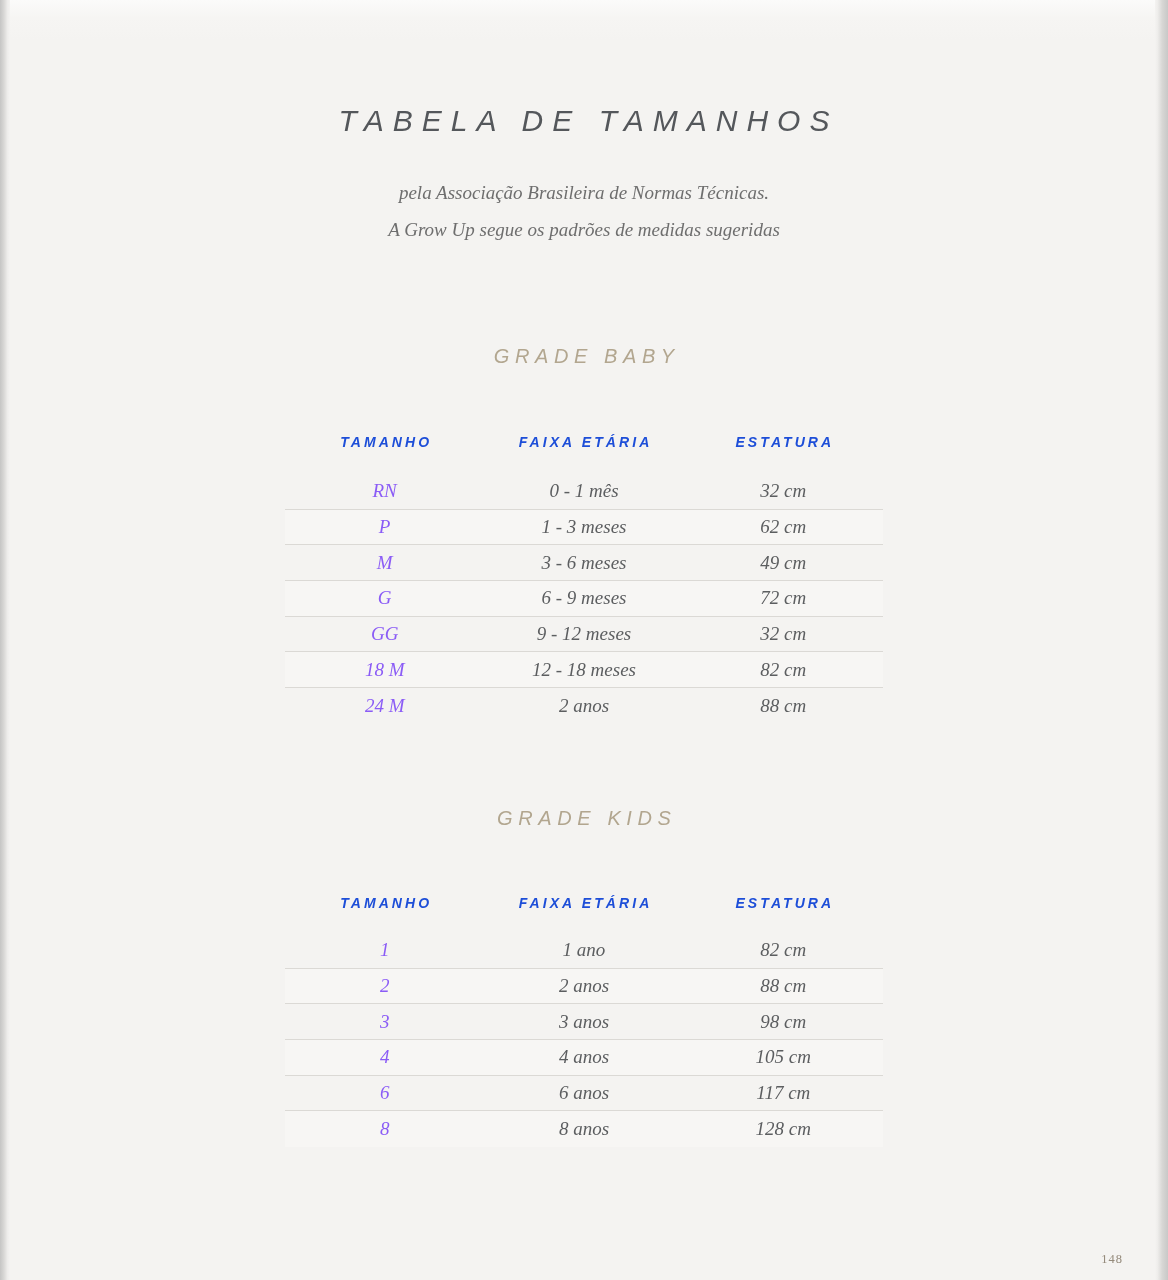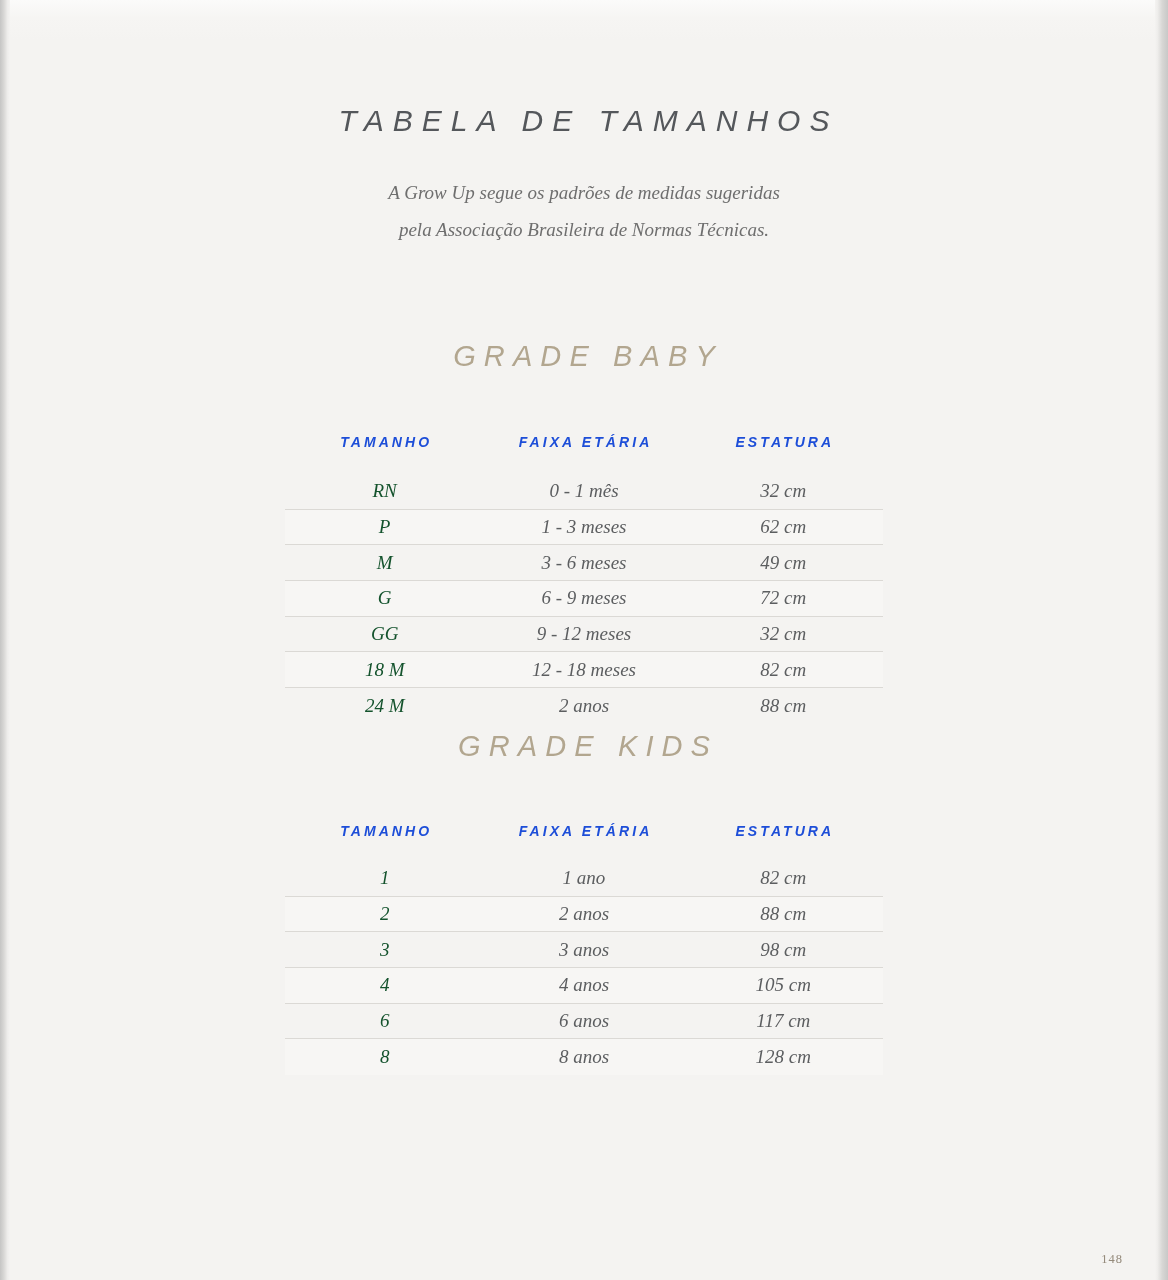--- a/index.html
+++ b/index.html
@@ -33,26 +33,26 @@
   }
   .subtitle{
     margin:34px 0 0 0;text-align:center;
     font-family:"Liberation Serif", serif;
     font-size:19px;line-height:37px;color:#6e6e6e;
   }
   .subtitle span{display:block;}
 
   .grade-heading{
     margin:0;text-align:center;
-    font-size:29px;font-weight:400;line-height:44px;
+    font-size:20px;font-weight:400;line-height:44px;
     letter-spacing:.28em;text-indent:.28em;
     color:#b2a68f;
   }
   .section-baby .grade-heading{margin-top:86px;}
-  .section-kids .grade-heading{}
+  .section-kids .grade-heading{margin-top:72px;}
 
   .thead{
     width:598px;margin:54px auto 0;
     display:grid;grid-template-columns:1fr 1fr 1fr;
   }
   .section-kids .thead{margin-top:53px;}
   .th{
     text-align:center;height:20px;line-height:20px;
     font-size:14px;font-weight:700;
     letter-spacing:.22em;text-indent:.22em;
@@ -67,42 +67,42 @@
   .section-kids .tbody{margin-top:20px;}
   .tr{
     display:grid;grid-template-columns:1fr 1fr 1fr;
     height:35.7px;box-sizing:border-box;
     align-items:center;
     border-bottom:1px solid #dbd9d5;
   }
   .tr:nth-child(even){background:#f7f6f4;}
   .tr:last-child{border-bottom:none;}
   .td{text-align:center;}
-  .td.size{color:#14532d;}
+  .td.size{color:#8b5cf6;}
 
   .page-number{
     position:absolute;right:45px;bottom:13px;z-index:6;
     font-family:"Liberation Serif", serif;
     font-size:12.5px;letter-spacing:1px;color:#93897a;
   }
 </style>
 </head>
 <body>
 
 <div class="edge-left"></div>
 <div class="edge-right"></div>
 <div class="edge-top"></div>
 
 <div class="page">
 
   <h1 class="title">TABELA DE TAMANHOS</h1>
 
   <p class="subtitle">
+    <span>pela Associação Brasileira de Normas Técnicas.</span>
     <span>A Grow Up segue os padrões de medidas sugeridas</span>
-    <span>pela Associação Brasileira de Normas Técnicas.</span>
   </p>
 
   <section class="section-baby">
     <h2 class="grade-heading">GRADE BABY</h2>
     <div class="thead">
         <div class="th">TAMANHO</div>
         <div class="th">FAIXA ETÁRIA</div>
         <div class="th">ESTATURA</div>
       </div>
     <div class="tbody">

